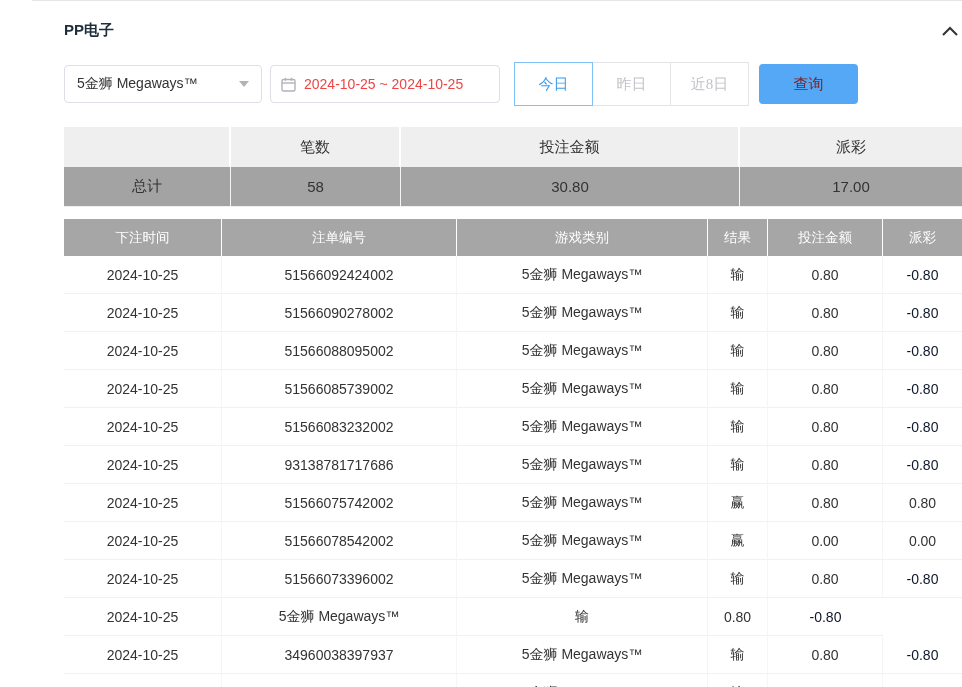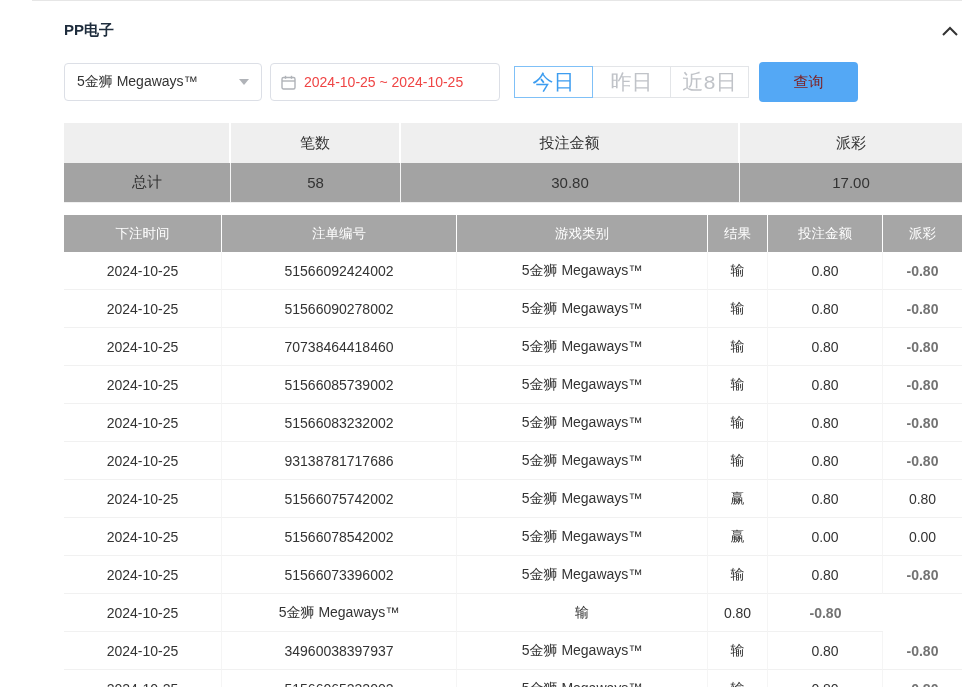--- a/index.html
+++ b/index.html
@@ -77,28 +77,28 @@
     color: #ef4444;
     background: #fff;
     cursor: pointer;
   }
   .quick-group {
     display: flex;
     margin-left: 14px;
   }
   .qbtn {
     width: 79px;
-    height: 32px;
+    height: 44px;
     background: #fff;
     border: 1px solid #e3e5e8;
     color: #c0c3c8;
-    font-size: 21px;
+    font-size: 15px;
     margin-left: -1px;
     cursor: pointer;
-    font-family: Liberation Mono, monospace;
+    font-family: Liberation Serif, serif;
   }
   .qbtn:first-child { margin-left: 0; }
   .qbtn.active {
     color: #3d9df0;
     border-color: #7fc0f7;
     position: relative;
     z-index: 2;
     background: #fff;
   }
   .search-btn {
@@ -160,21 +160,21 @@
     display: flex;
     align-items: center;
     justify-content: center;
     font-size: 14px;
     color: #333;
     background: #fff;
     border-bottom: 1px solid #f1f1f1;
     border-right: 1px solid #f5f5f5;
   }
   .t-body .t-row .cell:last-child { border-right: none; }
-  .t-body .cell.neg { color: #737373; font-weight: bold; }
+  .t-body .cell.neg { color: #0f172a; }
   .cal-icon svg, .collapse-btn svg { display: block; }
 </style>
 </head>
 <body>
 
 <div class="panel">
 
   <div class="title-row">
     <div class="panel-title">PP电子</div>
     <button class="collapse-btn">
@@ -251,21 +251,21 @@
       <div class="cell">2024-10-25</div>
       <div class="cell">51566090278002</div>
       <div class="cell">5金狮 Megaways™</div>
       <div class="cell">输</div>
       <div class="cell">0.80</div>
       <div class="cell neg">-0.80</div>
     </div>
 
     <div class="t-row">
       <div class="cell">2024-10-25</div>
-      <div class="cell">70738464418460</div>
+      <div class="cell">51566088095002</div>
       <div class="cell">5金狮 Megaways™</div>
       <div class="cell">输</div>
       <div class="cell">0.80</div>
       <div class="cell neg">-0.80</div>
     </div>
 
     <div class="t-row">
       <div class="cell">2024-10-25</div>
       <div class="cell">51566085739002</div>
       <div class="cell">5金狮 Megaways™</div>

